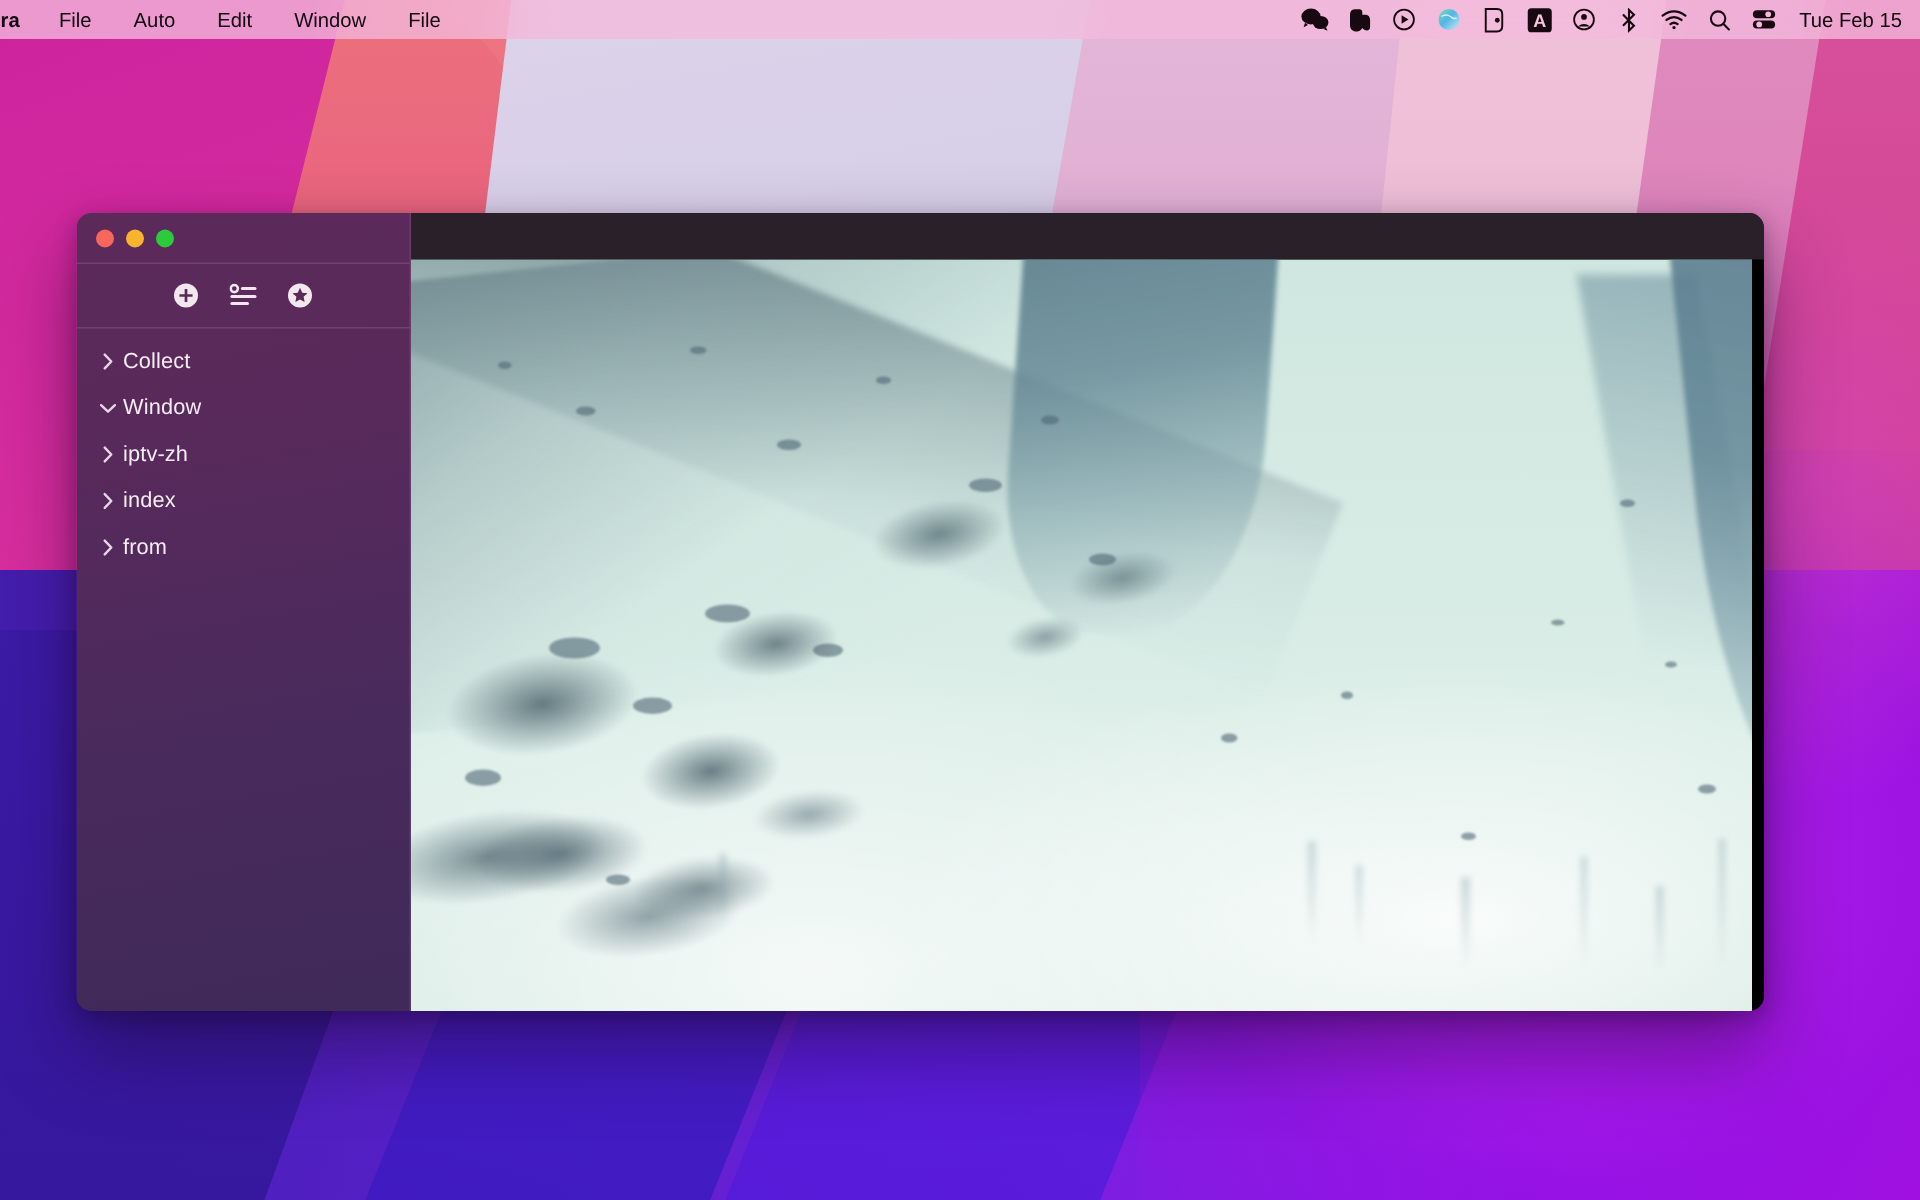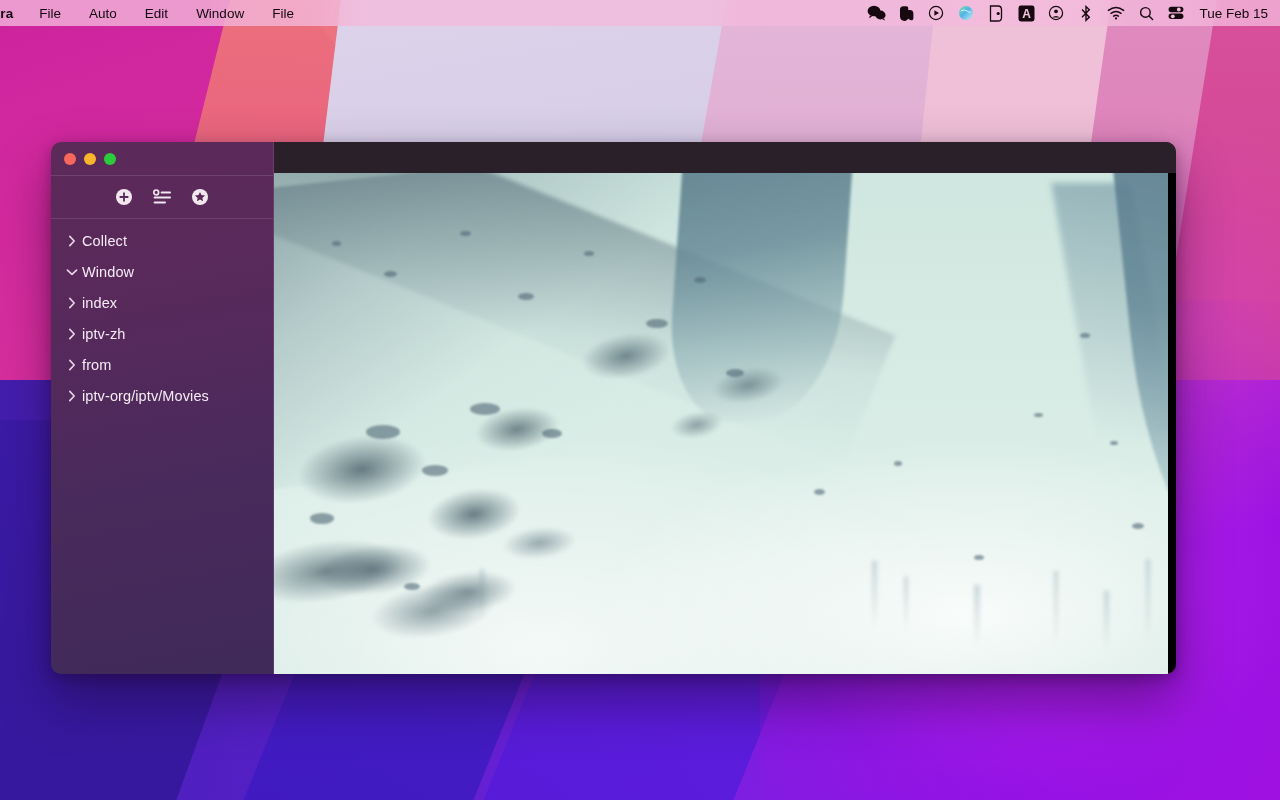--- a/index.html
+++ b/index.html
@@ -610,50 +610,42 @@
         </div>
 
 
 
         <div class="tree-row">
           <span class="chev">
             <svg width="8" height="12" viewBox="0 0 8 12" fill="none" stroke="currentColor" stroke-width="1.6" stroke-linecap="round" stroke-linejoin="round">
                 <path d="M1.8 1.4 L6.2 6 L1.8 10.6"></path>
               </svg>
           </span>
-          <span class="tree-label">index</span>
+          <span class="tree-label">iptv-zh</span>
         </div>
 
         <div class="tree-row">
           <span class="chev">
             <svg width="8" height="12" viewBox="0 0 8 12" fill="none" stroke="currentColor" stroke-width="1.6" stroke-linecap="round" stroke-linejoin="round">
                 <path d="M1.8 1.4 L6.2 6 L1.8 10.6"></path>
               </svg>
           </span>
-          <span class="tree-label">iptv-zh</span>
+          <span class="tree-label">index</span>
         </div>
 
         <div class="tree-row">
           <span class="chev">
             <svg width="8" height="12" viewBox="0 0 8 12" fill="none" stroke="currentColor" stroke-width="1.6" stroke-linecap="round" stroke-linejoin="round">
                 <path d="M1.8 1.4 L6.2 6 L1.8 10.6"></path>
               </svg>
           </span>
           <span class="tree-label">from</span>
         </div>
 
 
-        <div class="tree-row">
-          <span class="chev">
-            <svg width="8" height="12" viewBox="0 0 8 12" fill="none" stroke="currentColor" stroke-width="1.6" stroke-linecap="round" stroke-linejoin="round">
-                <path d="M1.8 1.4 L6.2 6 L1.8 10.6"></path>
-              </svg>
-          </span>
-          <span class="tree-label">iptv-org/iptv/Movies</span>
-        </div>
 
 
       </div>
     </div>
 
     <div class="player">
       <div class="player-topbar"></div>
       <div class="video-frame">
         <div class="video">
           <div class="snow-sky"></div>

